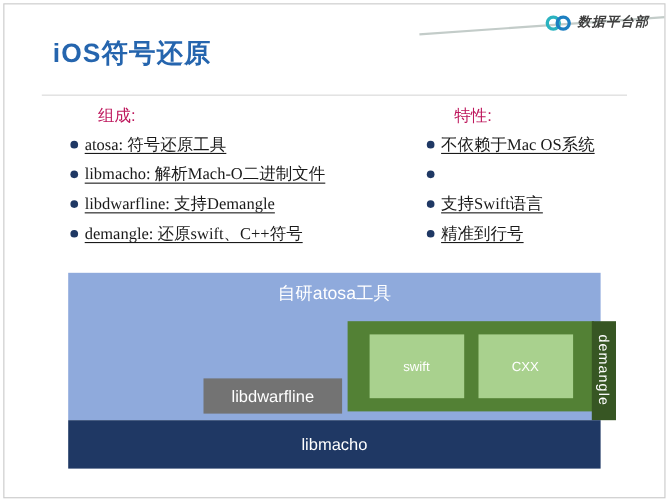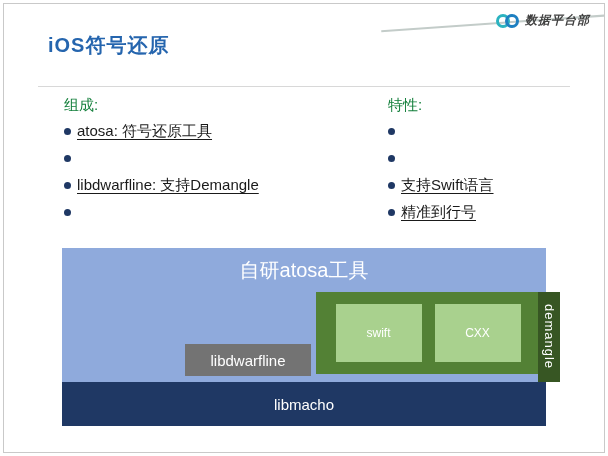--- a/index.html
+++ b/index.html
@@ -34,45 +34,46 @@
     color: #404040;
     font-size: 12px;
     font-weight: bold;
     font-style: italic;
     letter-spacing: 1px;
   }
   
   .title {
     position: absolute;
     left: 44px; top: 28px;
-    font-size: 20px;
+    font-size: 24px;
     font-weight: bold;
     color: #2565ae;
     letter-spacing: 1px;
   }
   .rule {
     position: absolute;
     left: 34px; right: 34px; top: 82px;
     height: 1px;
     background: #d8d8d8;
   }
   
   .col { position: absolute; top: 88px; }
   .col.left  { left: 60px;  width: 300px; }
   .col.right { left: 384px; width: 220px; }
   .col-header {
     font-size: 15px;
-    color: #15803d;
+    color: #be185d;
     height: 26px;
-    display: flex; align-items: center;
+    display: flex; align-items: center; margin-left: 25px;
   }
   .item {
     display: flex; align-items: center;
     height: 27px;
     white-space: nowrap;
+    font-family: Liberation Serif, serif;
   }
   .dot {
     flex: 0 0 auto;
     width: 7px; height: 7px;
     border-radius: 50%;
     background: #1f3864;
     margin-right: 6px;
   }
   .item-text {
     font-size: 15px;
@@ -85,21 +86,21 @@
   .atosa-box {
     position: absolute;
     left: 58px; top: 244px;
     width: 484px; height: 134px;
     background: #8faadc;
   }
   .atosa-label {
     margin-top: 9px;
     text-align: center;
     color: #ffffff;
-    font-size: 20px;
+    font-size: 16px;
   }
   .libmacho-bar {
     position: absolute;
     left: 58px; top: 378px;
     width: 484px; height: 44px;
     background: #1f3864;
     color: #ffffff;
     font-size: 15px;
     display: flex; align-items: center; justify-content: center;
   }
@@ -158,34 +159,37 @@
   <div class="rule"></div>
 
   <div class="col left">
     <div class="col-header">组成:</div>
     <div class="item">
       <span class="dot"></span>
       <span class="item-text">atosa: 符号还原工具</span>
     </div>
     <div class="item">
       <span class="dot"></span>
+      <span class="item-text">libmacho: 解析Mach-O二进制文件</span>
     </div>
     <div class="item">
       <span class="dot"></span>
       <span class="item-text">libdwarfline: 支持Demangle</span>
     </div>
     <div class="item">
       <span class="dot"></span>
+      <span class="item-text">demangle: 还原swift、C++符号</span>
     </div>
   </div>
 
   <div class="col right">
     <div class="col-header">特性:</div>
     <div class="item">
       <span class="dot"></span>
+      <span class="item-text">不依赖于Mac OS系统</span>
     </div>
     <div class="item">
       <span class="dot"></span>
     </div>
     <div class="item">
       <span class="dot"></span>
       <span class="item-text">支持Swift语言</span>
     </div>
     <div class="item">
       <span class="dot"></span>

